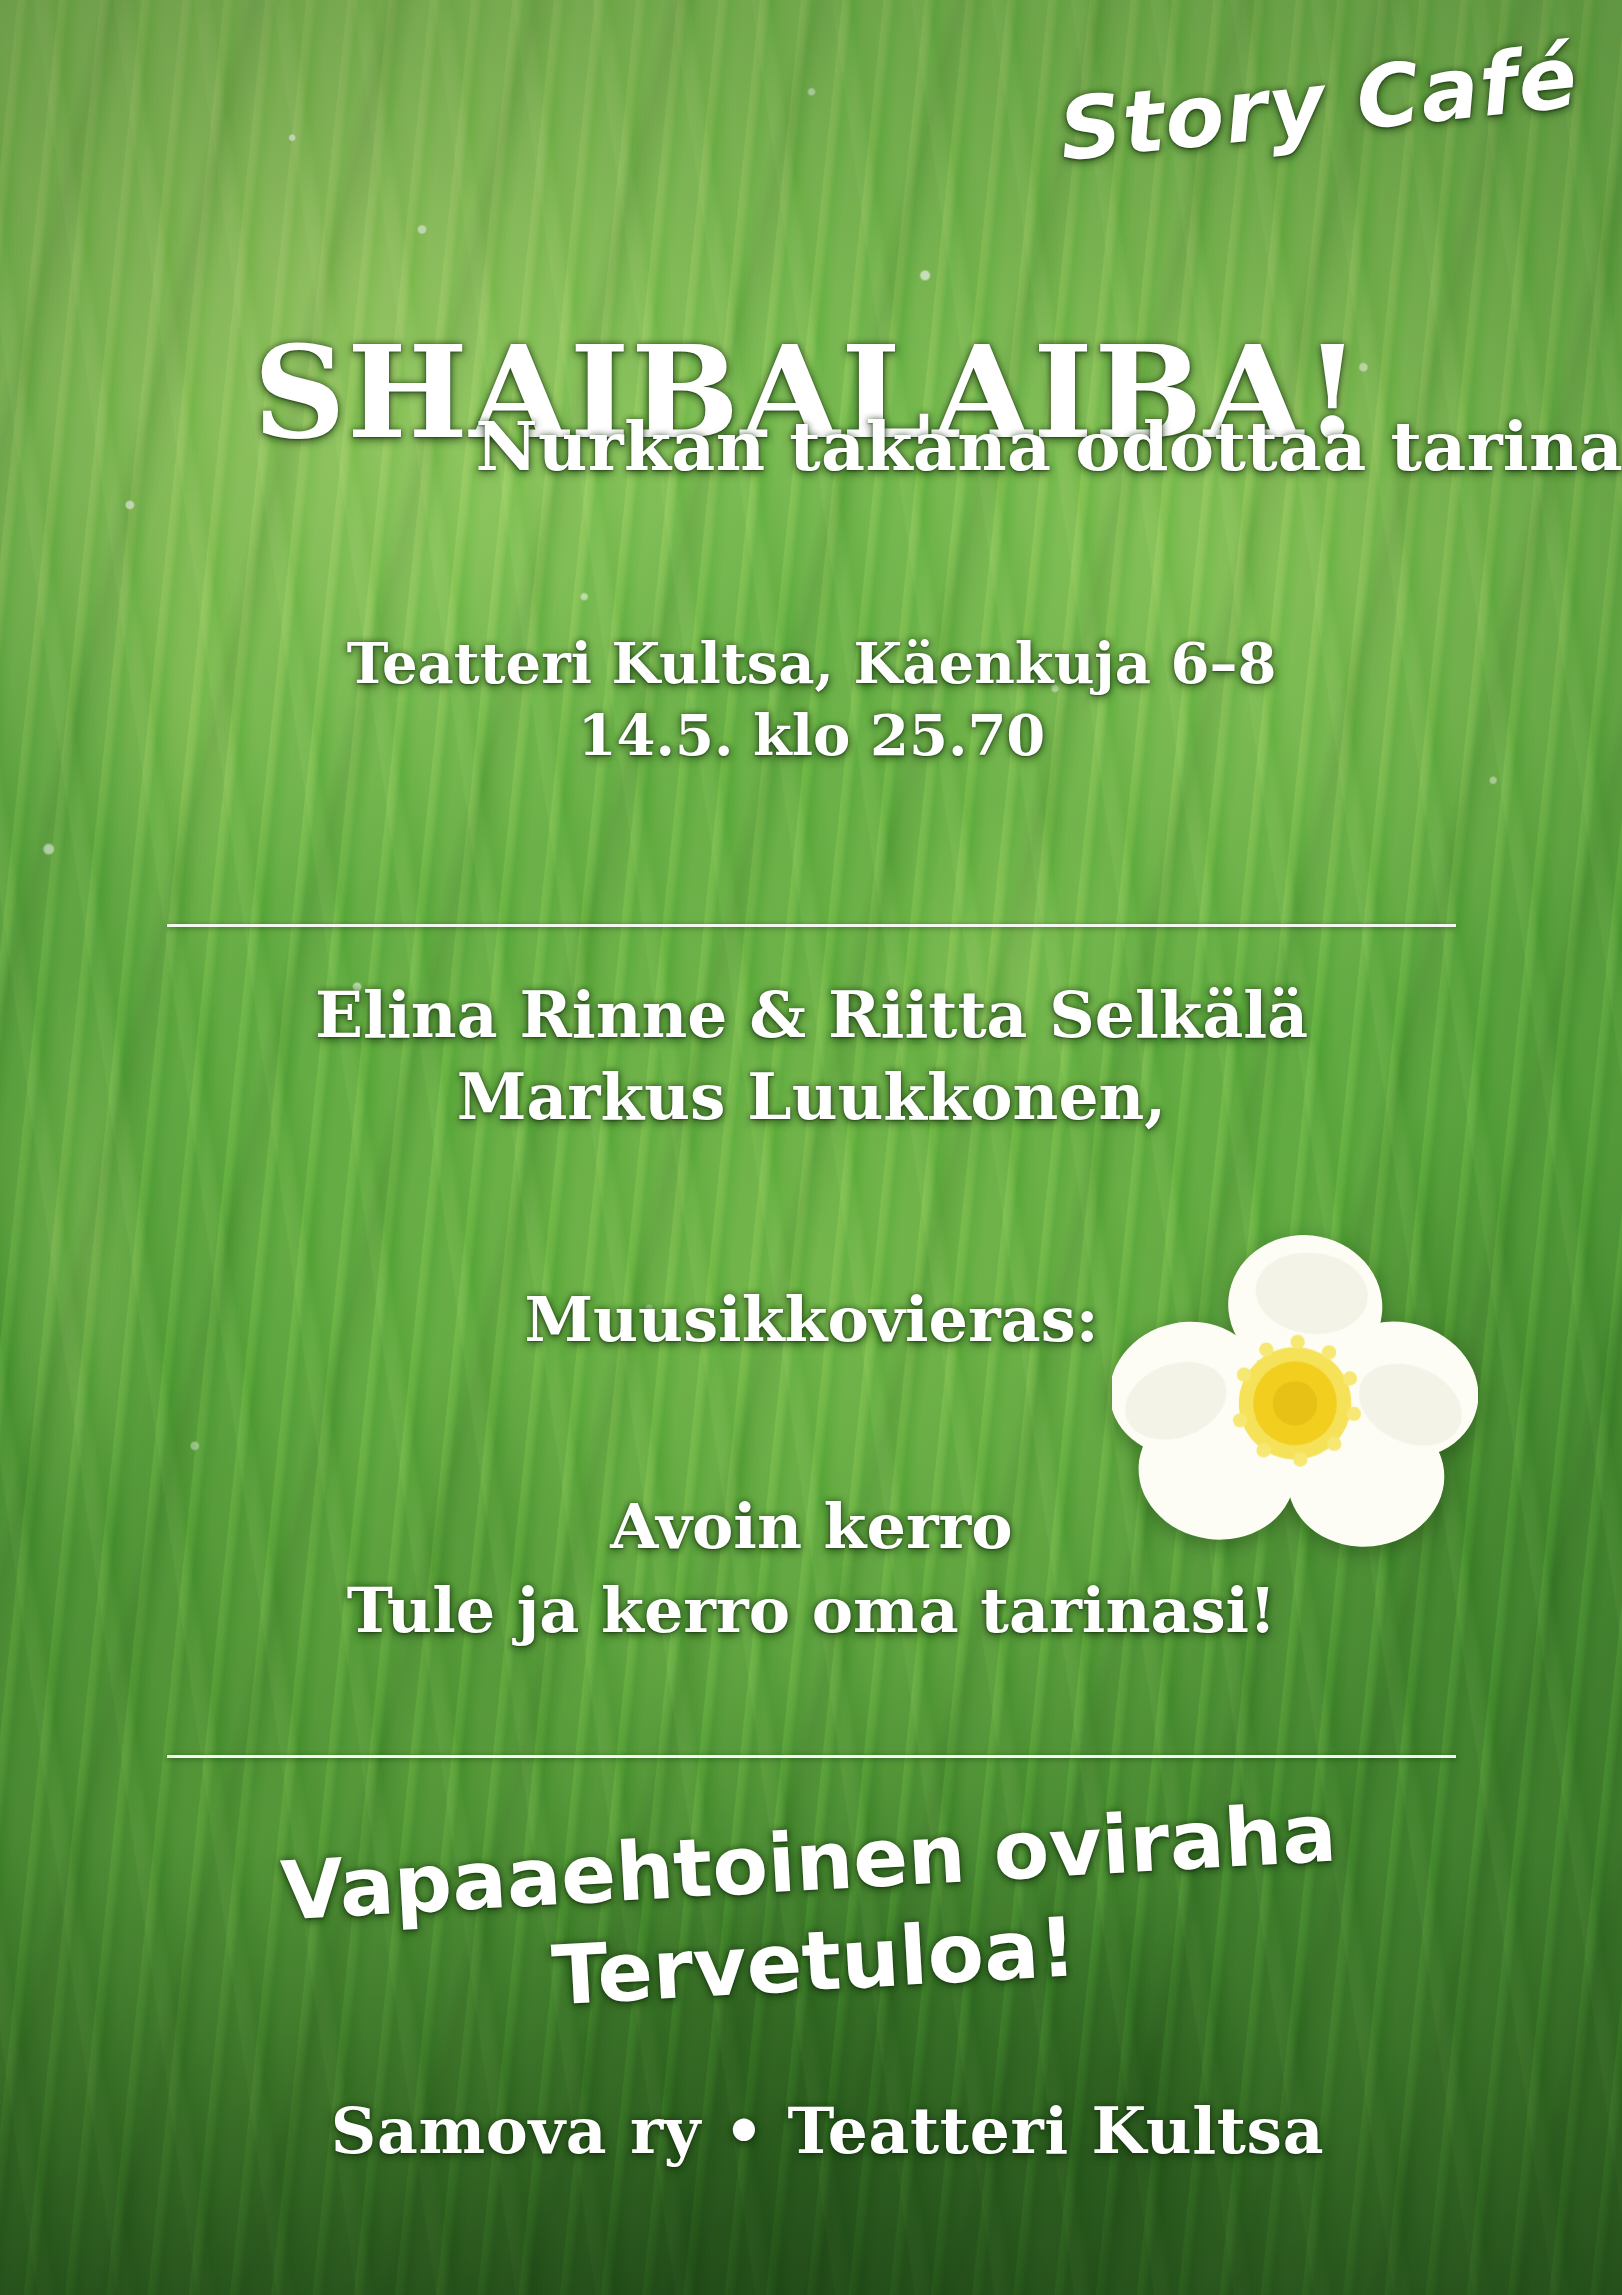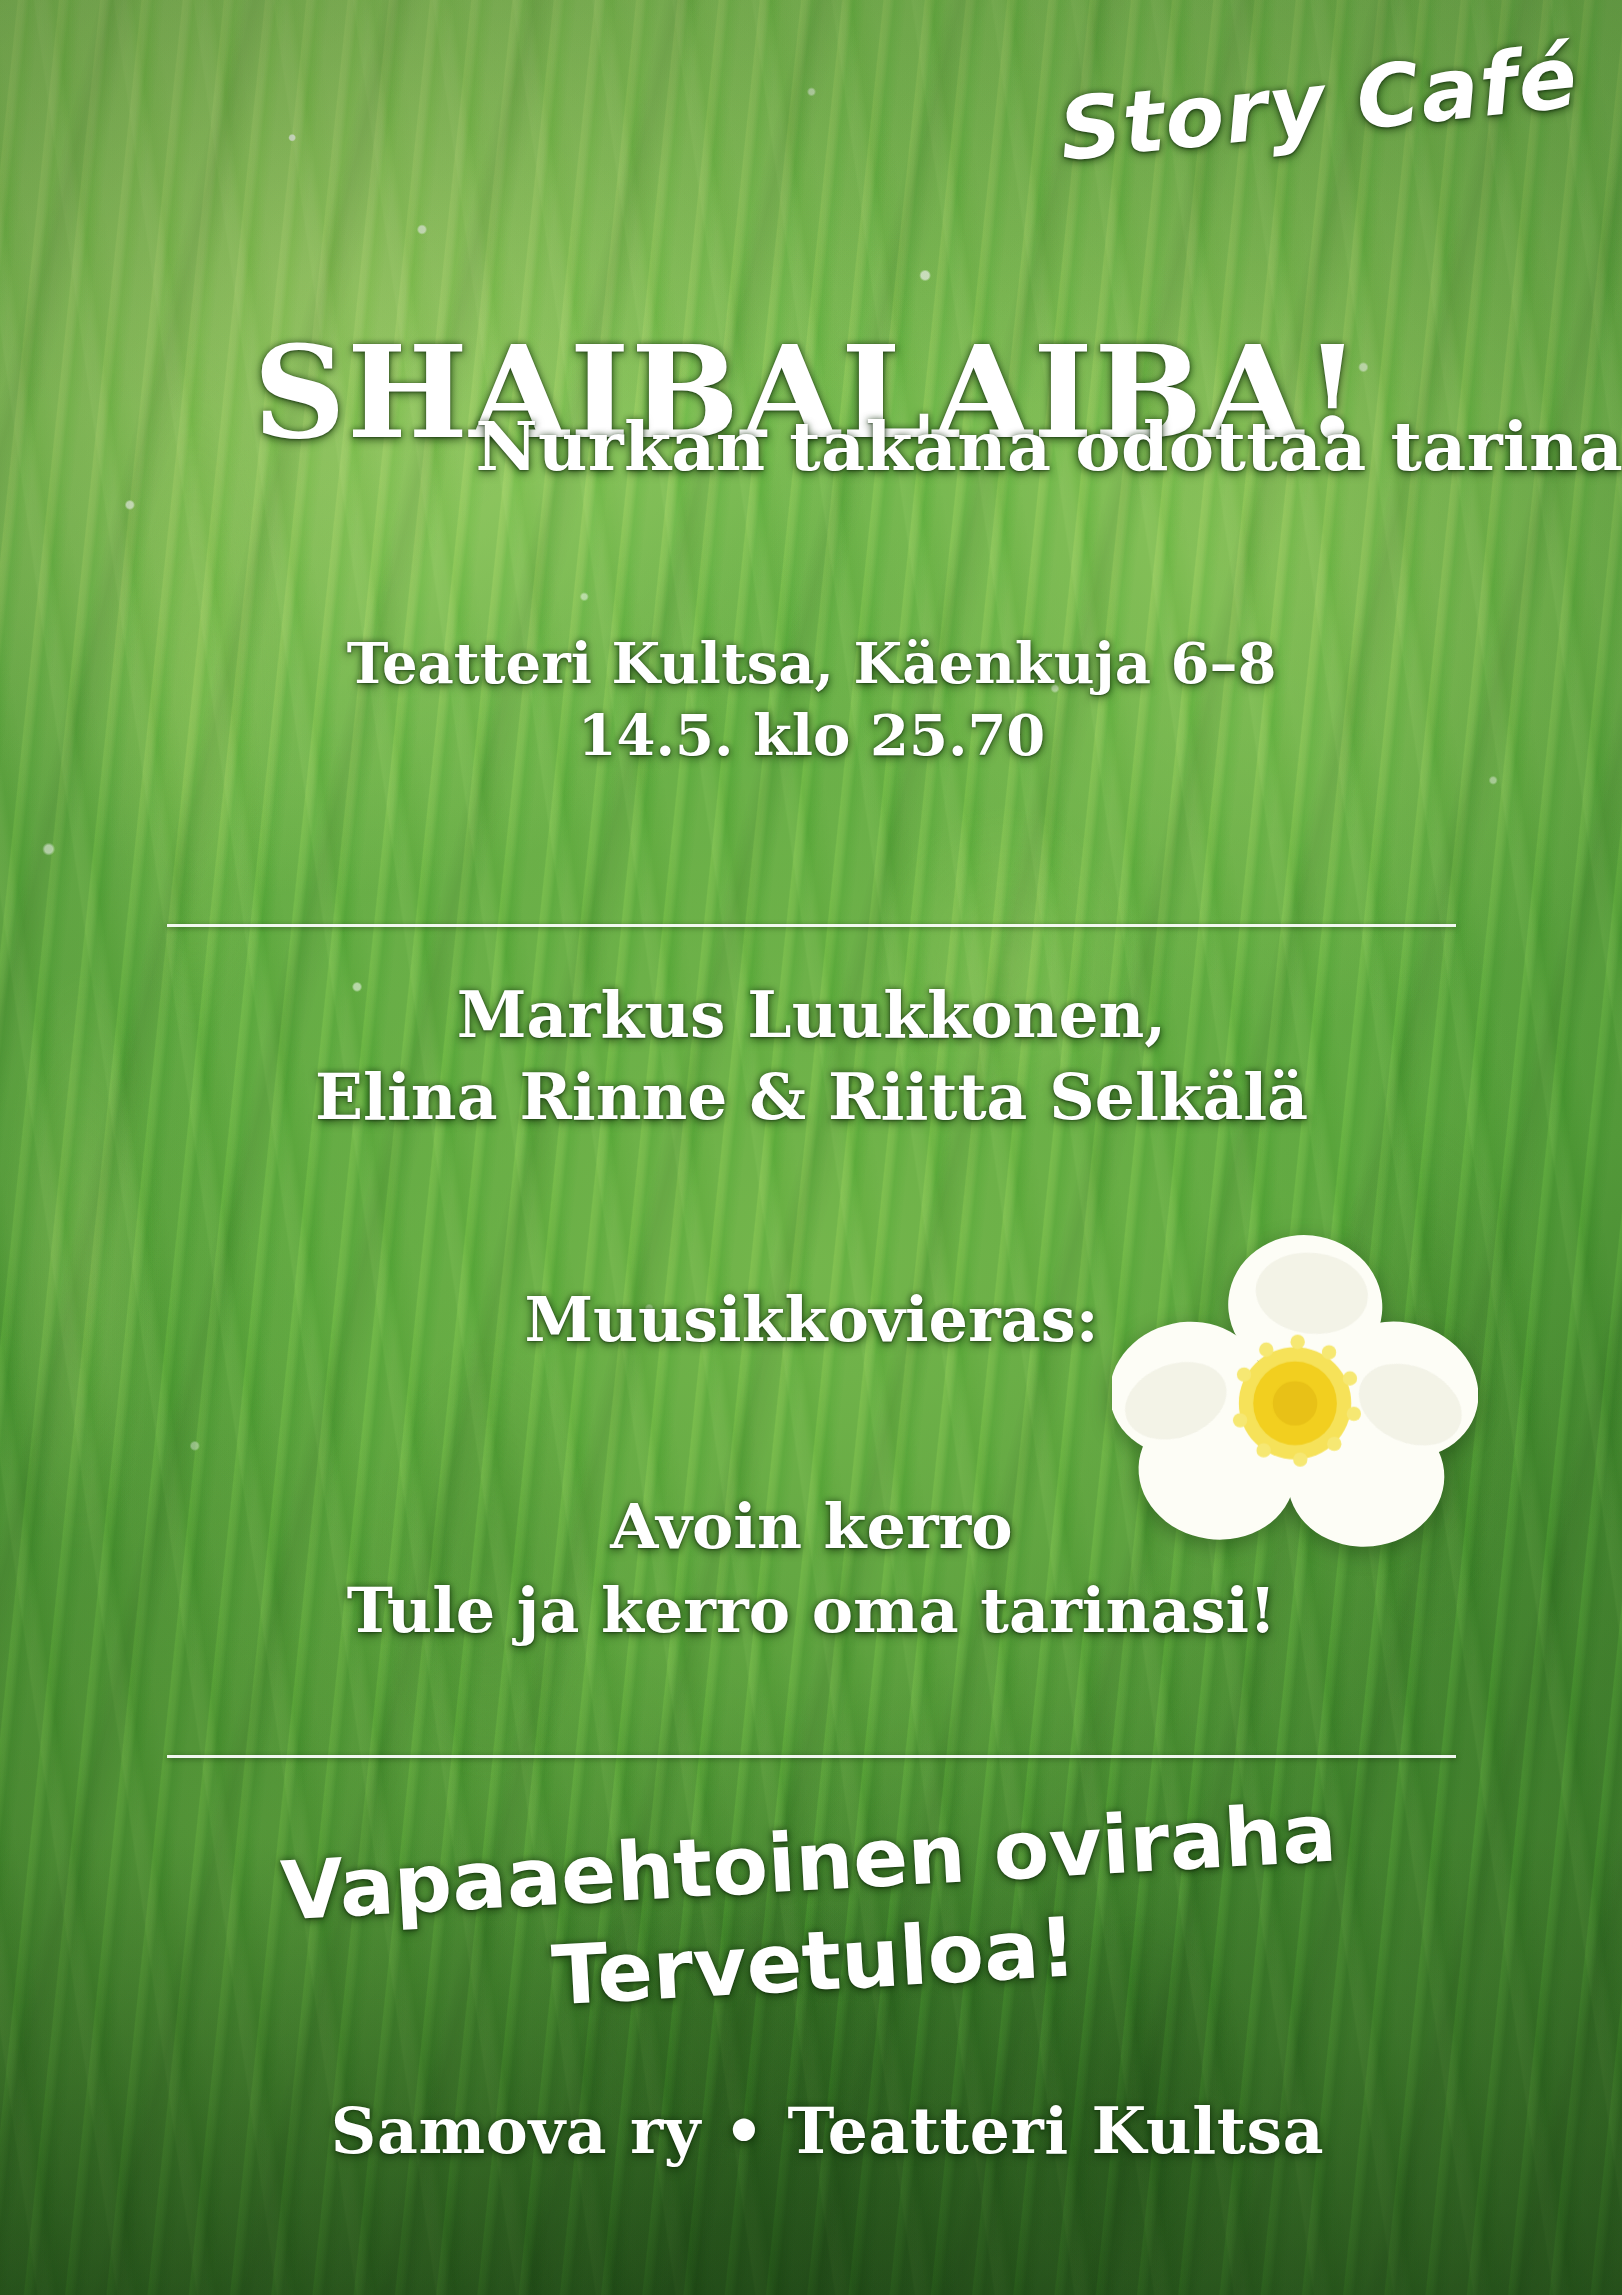--- a/index.html
+++ b/index.html
@@ -294,22 +294,22 @@
     <div class="subtitle">Nurkan takana odottaa tarina</div>
 
     <div class="venue">
       <div>Teatteri Kultsa, Käenkuja 6–8</div>
       <div>14.5. klo 25.70</div>
     </div>
 
     <div class="rule rule-top"></div>
 
     <div class="performers">
+      <div>Elina Rinne &amp; Riitta Selkälä</div>
       <div>Markus Luukkonen,</div>
-      <div>Elina Rinne &amp; Riitta Selkälä</div>
     </div>
 
     <div class="guest">
       <div>Muusikkovieras:</div>
     </div>
 
     <div class="openstage">
       <div>Avoin kerro</div>
       <div>Tule ja kerro oma tarinasi!</div>
     </div>

